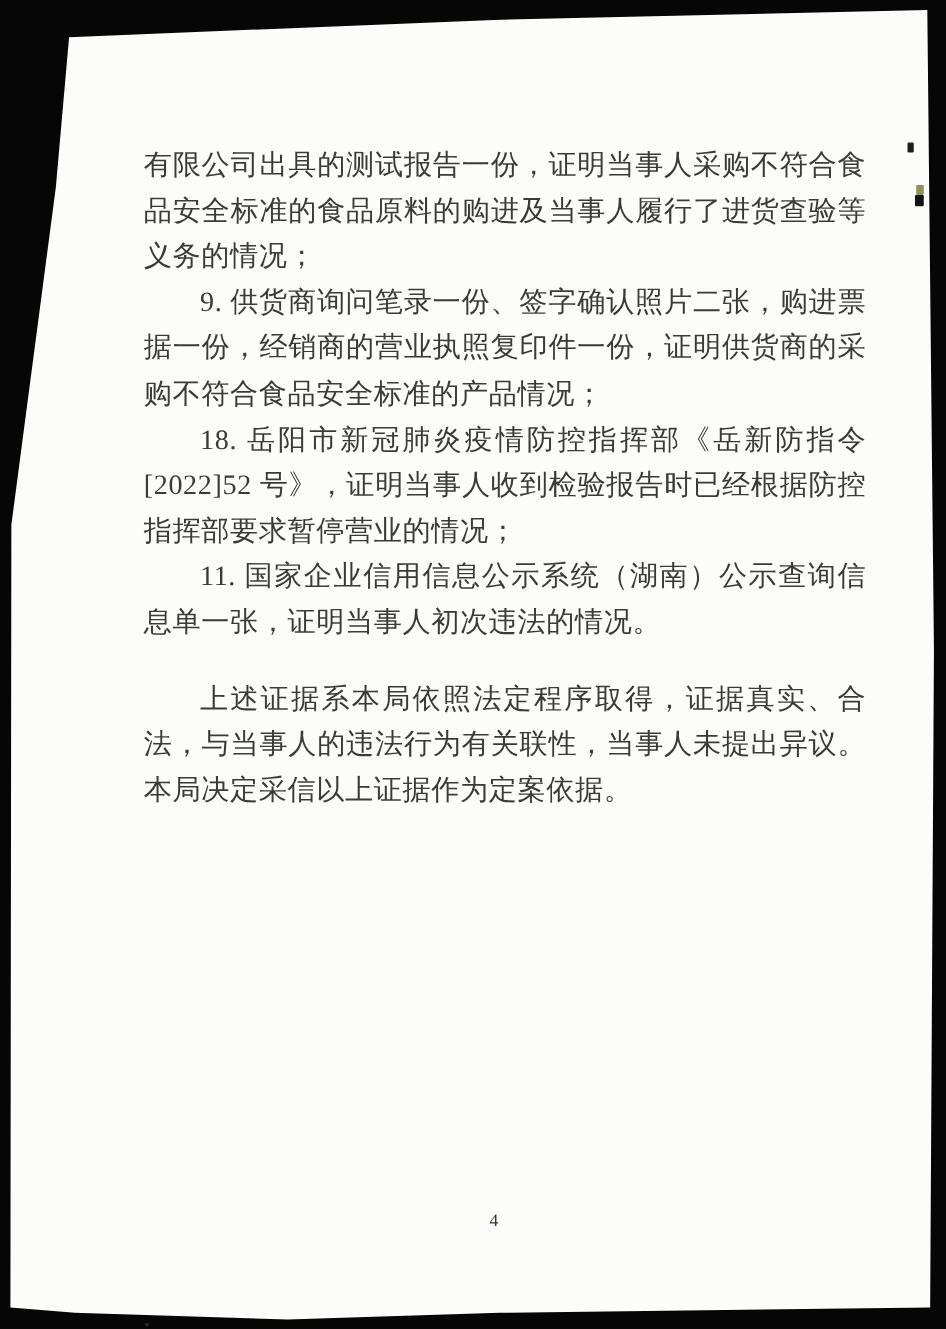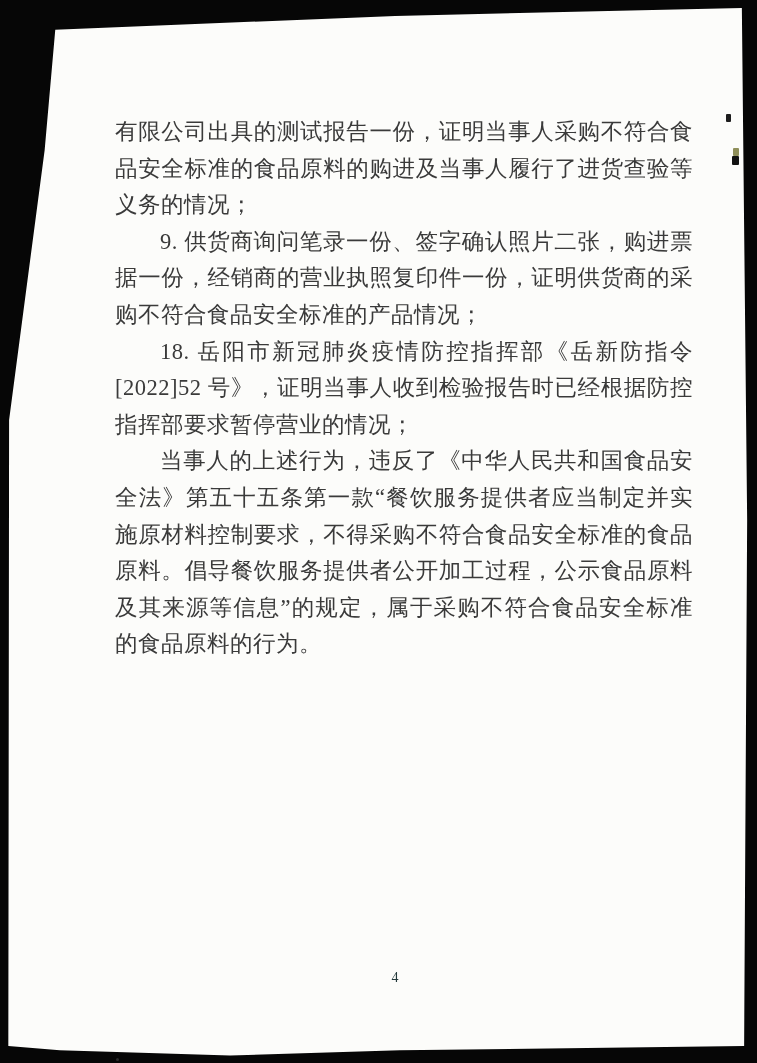--- a/index.html
+++ b/index.html
@@ -89,21 +89,22 @@
 </style>
 </head>
 <body>
 
 <div class="photo">
   <div class="page">
     <div class="text-block" id="paragraph-host">
         <p class="para">有限公司出具的测试报告一份，证明当事人采购不符合食品安全标准的食品原料的购进及当事人履行了进货查验等义务的情况；</p>
         <p class="para indent">9. 供货商询问笔录一份、签字确认照片二张，购进票据一份，经销商的营业执照复印件一份，证明供货商的采购不符合食品安全标准的产品情况；</p>
         <p class="para indent">18. 岳阳市新冠肺炎疫情防控指挥部《岳新防指令[2022]52 号》，证明当事人收到检验报告时已经根据防控指挥部要求暂停营业的情况；</p>
-        <p class="para indent">当事人的上述行为，违反了《中华人民共和国食品安全法》第五十五条第一款“餐饮服务提供者应当制定并实施原材料控制要求，不得采购不符合食品安全标准的食品原料。倡导餐饮服务提供者公开加工过程，公示食品原料及其来源等信息”的规定，属于采购不符合食品安全标准的食品原料的行为。</p>
+        <p class="para indent gap-after">11. 国家企业信用信息公示系统（湖南）公示查询信息单一张，证明当事人初次违法的情况。</p>
+        <p class="para indent">上述证据系本局依照法定程序取得，证据真实、合法，与当事人的违法行为有关联性，当事人未提出异议。本局决定采信以上证据作为定案依据。</p>
       </div>
     <div class="page-number">4</div>
   </div>
   <div class="mark mark-a"></div>
   <div class="mark mark-b-top"></div>
   <div class="mark mark-b-bottom"></div>
   <div class="mark mark-bottom-dot"></div>
 </div>
 
 </body></html>

